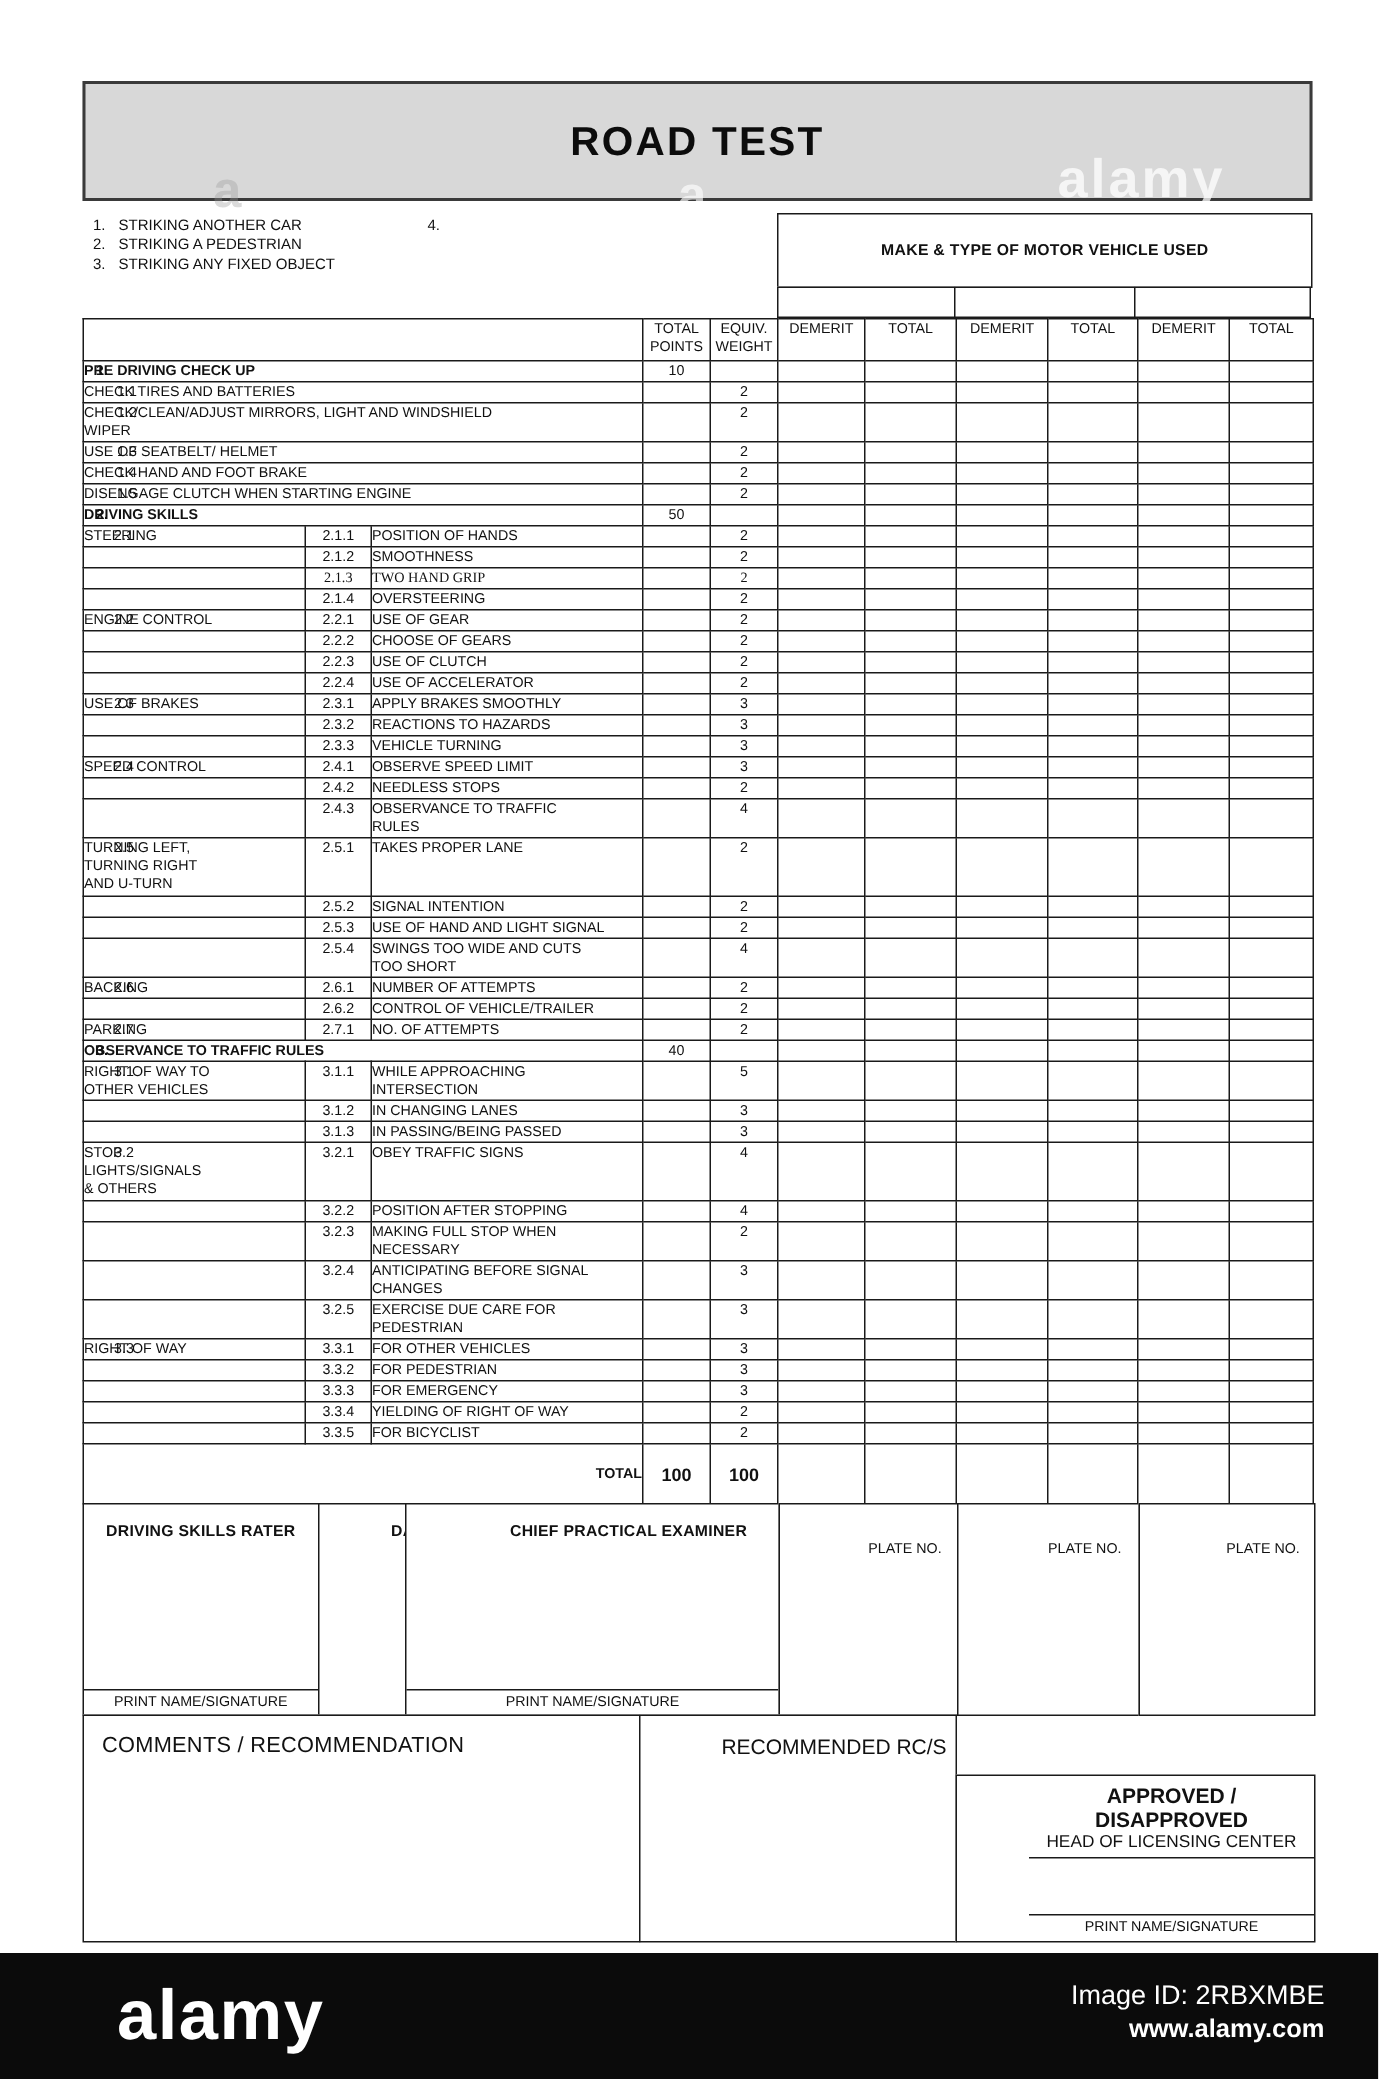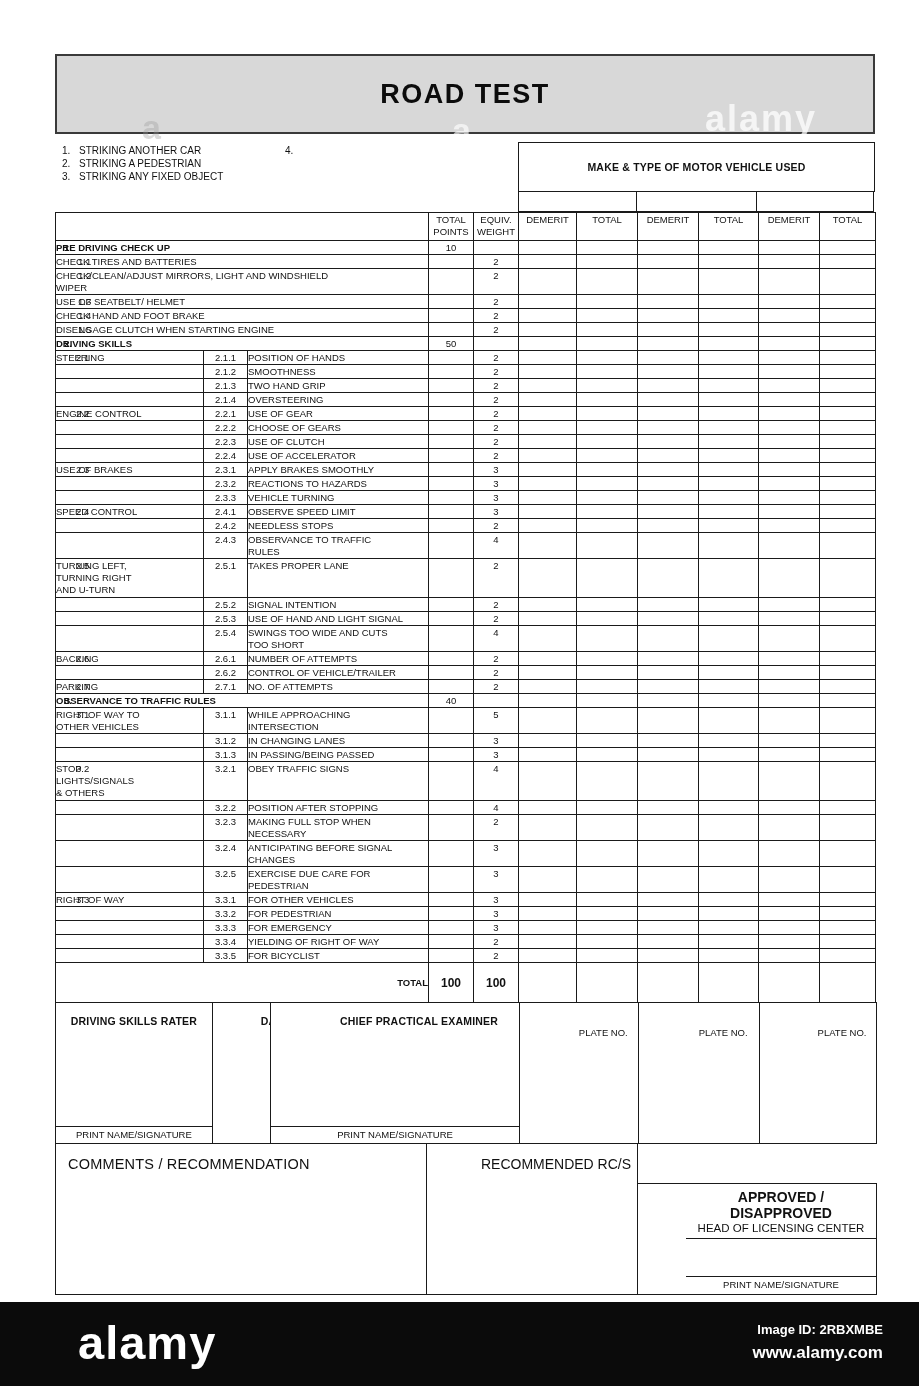--- a/index.html
+++ b/index.html
@@ -70,21 +70,21 @@
   .aphead{border-bottom:1px solid #1a1a1a;padding:5px 2px 4px 2px;text-align:center;}
   .ap1{font-size:14px;font-weight:bold;}
   .ap2{font-size:11.5px;margin-top:1px;}
   .apbody{flex:1;}
   .approw{height:17px;border-top:1px solid #1a1a1a;text-align:center;font-size:9.5px;line-height:16px;}
 
   
   .bar{position:absolute;left:0;top:1302px;width:919px;height:84px;background:#0b0b0b;}
   .barlogo{position:absolute;left:78px;top:13px;font-size:47px;font-weight:bold;color:#fff;letter-spacing:1px;}
   .barright{position:absolute;right:36px;top:17px;text-align:right;color:#fff;}
-  .barid{font-size:13px;line-height:22px;font-weight:bold;}
+  .barid{font-size:18px;line-height:22px;}
   .barurl{font-size:17px;font-weight:bold;line-height:24px;}
 </style>
 </head>
 <body>
 
 <div class="page">
   <div class="form">
 
     <div class="titlebox">
       <span class="ghost g1">a</span>
@@ -252,21 +252,21 @@
             <td class="desc"><span class="pre">SMOOTHNESS</span></td>
             <td class="pts"></td>
             <td class="wt"><span>2</span></td>
             <td class="dm"></td>
             <td class="tt"></td>
             <td class="dm"></td>
             <td class="tt"></td>
             <td class="dm"></td>
             <td class="tt"></td>
           </tr>
-          <tr style="height: 13px;">
+          <tr style="height: 13px; font-family: Liberation Serif, serif;">
             <td class="cat"><span class="catn"></span><span class="pre"></span></td>
             <td class="num"><span>2.1.3</span></td>
             <td class="desc"><span class="pre">TWO HAND GRIP</span></td>
             <td class="pts"></td>
             <td class="wt"><span>2</span></td>
             <td class="dm"></td>
             <td class="tt"></td>
             <td class="dm"></td>
             <td class="tt"></td>
             <td class="dm"></td>

